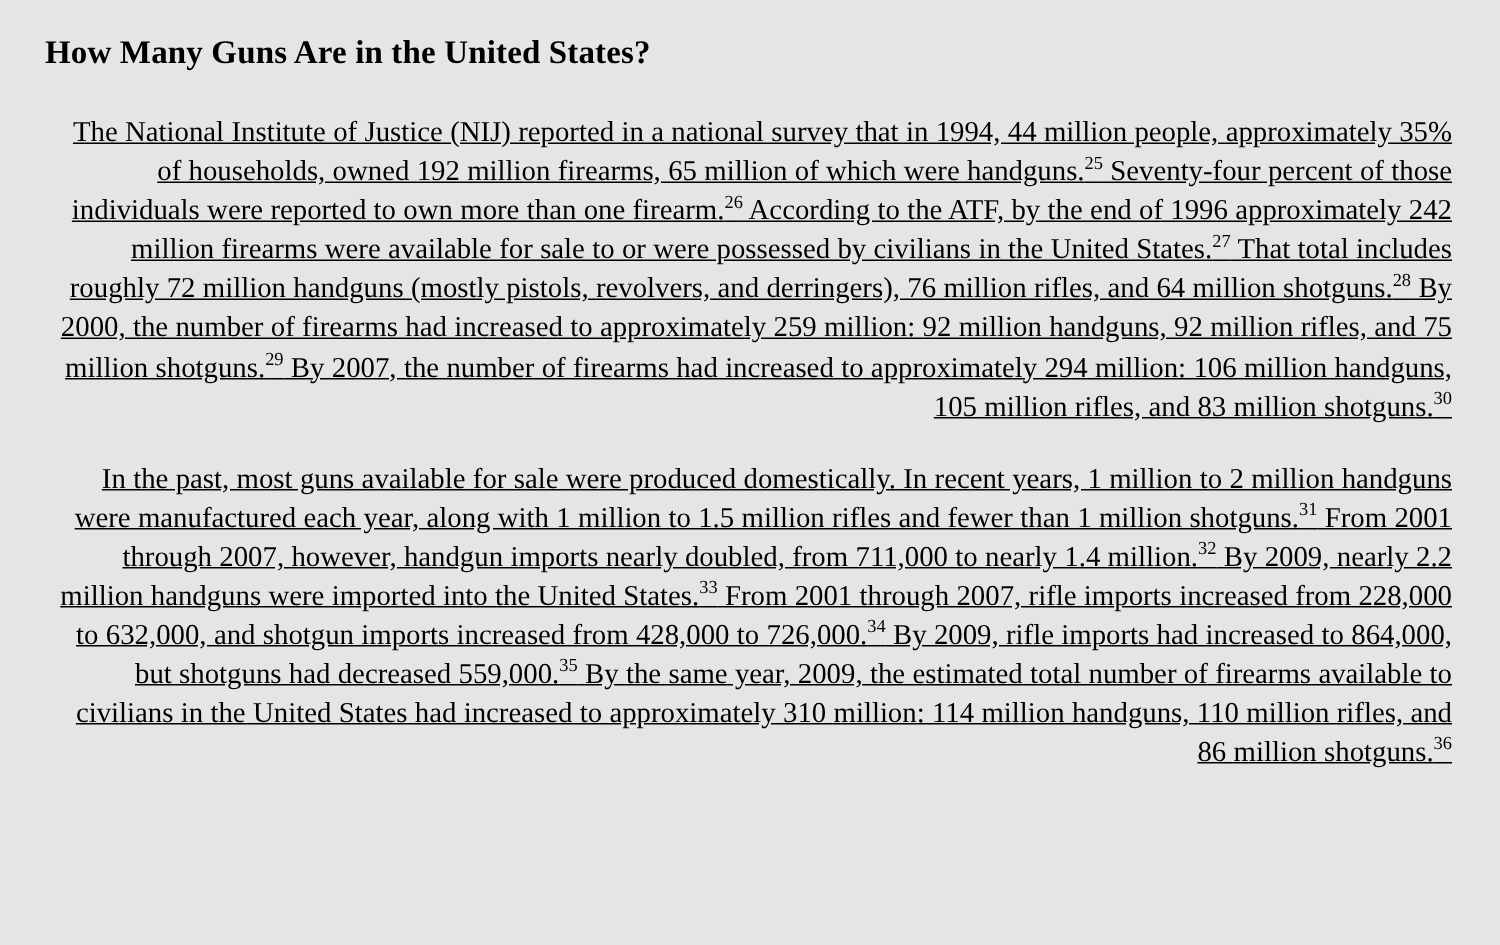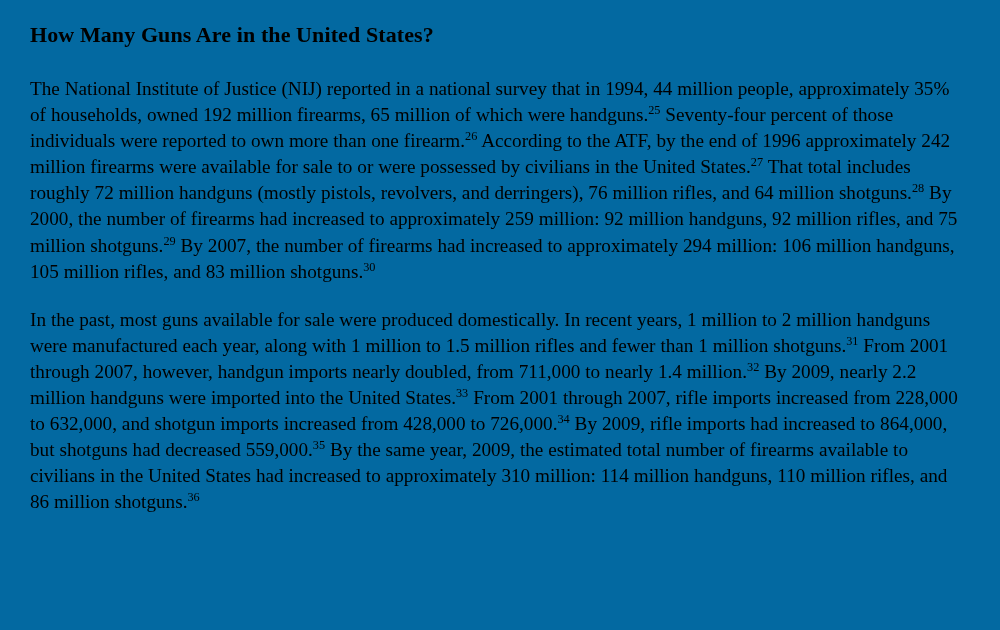--- a/index.html
+++ b/index.html
@@ -14,21 +14,21 @@
     font-family: "Liberation Serif", "DejaVu Serif", serif;
     color: #000000;
     -webkit-font-smoothing: antialiased;
   }
   .page {
     width: 1000px;
     height: 630px;
     box-sizing: border-box;
     padding: 16px;
     position: relative;
-    background: #0369a1;
+    background: #e5e5e5;
   }
   .doc-heading {
     font-family: "Liberation Serif", "DejaVu Serif", serif;
     font-size: 22px;
     font-weight: bold;
     line-height: 26px;
     color: #000000;
     margin: 0;
     padding: 0;
     position: absolute;
@@ -40,23 +40,24 @@
     position: absolute;
     left: 30px;
     top: 76px;
     width: 938px;
   }
   p.para {
     font-size: 19.2px;
     line-height: 26.1px;
     margin: 0;
     padding: 0;
-    text-align: left;
+    text-align: right;
     color: #000000;
     word-spacing: 0.1px;
+    text-decoration: underline;
   }
   p.para + p.para {
     margin-top: 22px;
   }
   sup.fn {
     font-size: 0.64em;
     vertical-align: super;
     line-height: 0;
   }
 </style>

